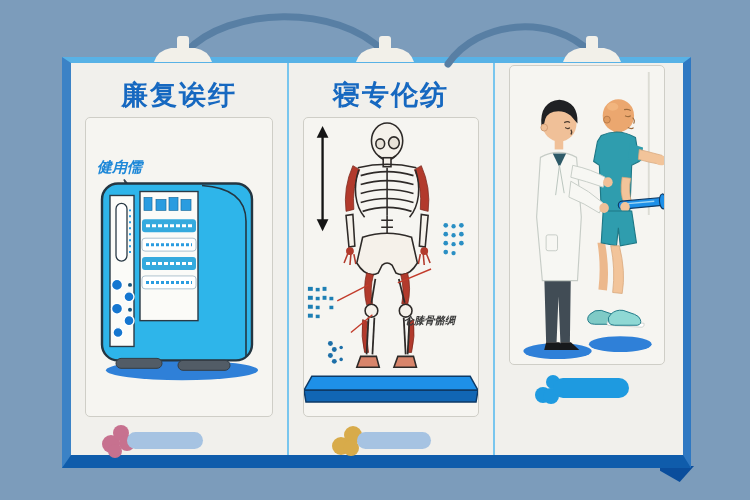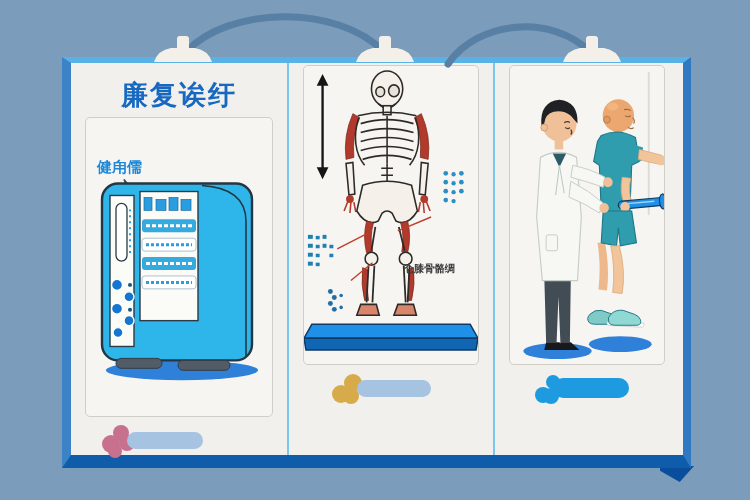--- a/index.html
+++ b/index.html
@@ -30,21 +30,21 @@
   .cols{display:flex;width:612px;height:392px;}
   .col{position:relative;height:100%;}
   .col1{width:216px;}
   .col2{width:206px;border-left:2px solid var(--divider);}
   .col3{width:186px;border-left:2px solid var(--divider);}
 
   .panel-title{margin-top:12px;height:40px;display:flex;align-items:center;justify-content:center;
     font-size:27px;font-weight:900;color:var(--title);letter-spacing:2px;white-space:nowrap;}
 
   .card{margin:2px 14px 0 14px;height:300px;background:var(--card-face);
-    border:1.5px solid var(--card-border);border-radius:5px;position:relative;overflow:hidden;}
+    border:1.5px solid var(--card-border);border-radius:5px;position:relative;overflow:hidden;font-style:italic;}
   .card svg{display:block;width:100%;height:100%;}
 
   .footer{position:relative;height:38px;margin-top:5px;}
   .blob{position:absolute;top:0;}
   .pill{position:absolute;border-radius:10px;}
   .pill-1{left:56px;top:10px;width:76px;height:17px;background:var(--pill-light);}
   .pill-2{left:68px;top:10px;width:74px;height:17px;background:var(--pill-light);}
   .pill-3{left:58px;top:8px;width:76px;height:20px;background:var(--bright-blue);}
 
   .topdeco{position:absolute;left:0;top:0;width:750px;height:72px;pointer-events:none;}
@@ -121,20 +121,21 @@
                 <circle cx="24" cy="11" r="8"></circle>
               <circle cx="30" cy="21" r="8"></circle>
                 <circle cx="18" cy="29" r="7"></circle>
             </g>
           </svg>
           <div class="pill pill-1"></div>
         </div>
       </div>
 
       <div class="col col2">
+        <div class="panel-title">寝专伦纺</div>
         <div class="card">
           <svg viewBox="0 0 178 300" preserveAspectRatio="none">
 
             <g stroke="#151515" stroke-width="2.4">
               <line x1="19" y1="16" x2="19" y2="106"></line>
               <polygon points="19,8 13,20 25,20" fill="#151515" stroke="none"></polygon>
               <polygon points="19,114 13,102 25,102" fill="#151515" stroke="none"></polygon>
             </g>
 
             <g stroke="#0e3a66" stroke-width="1.5">

